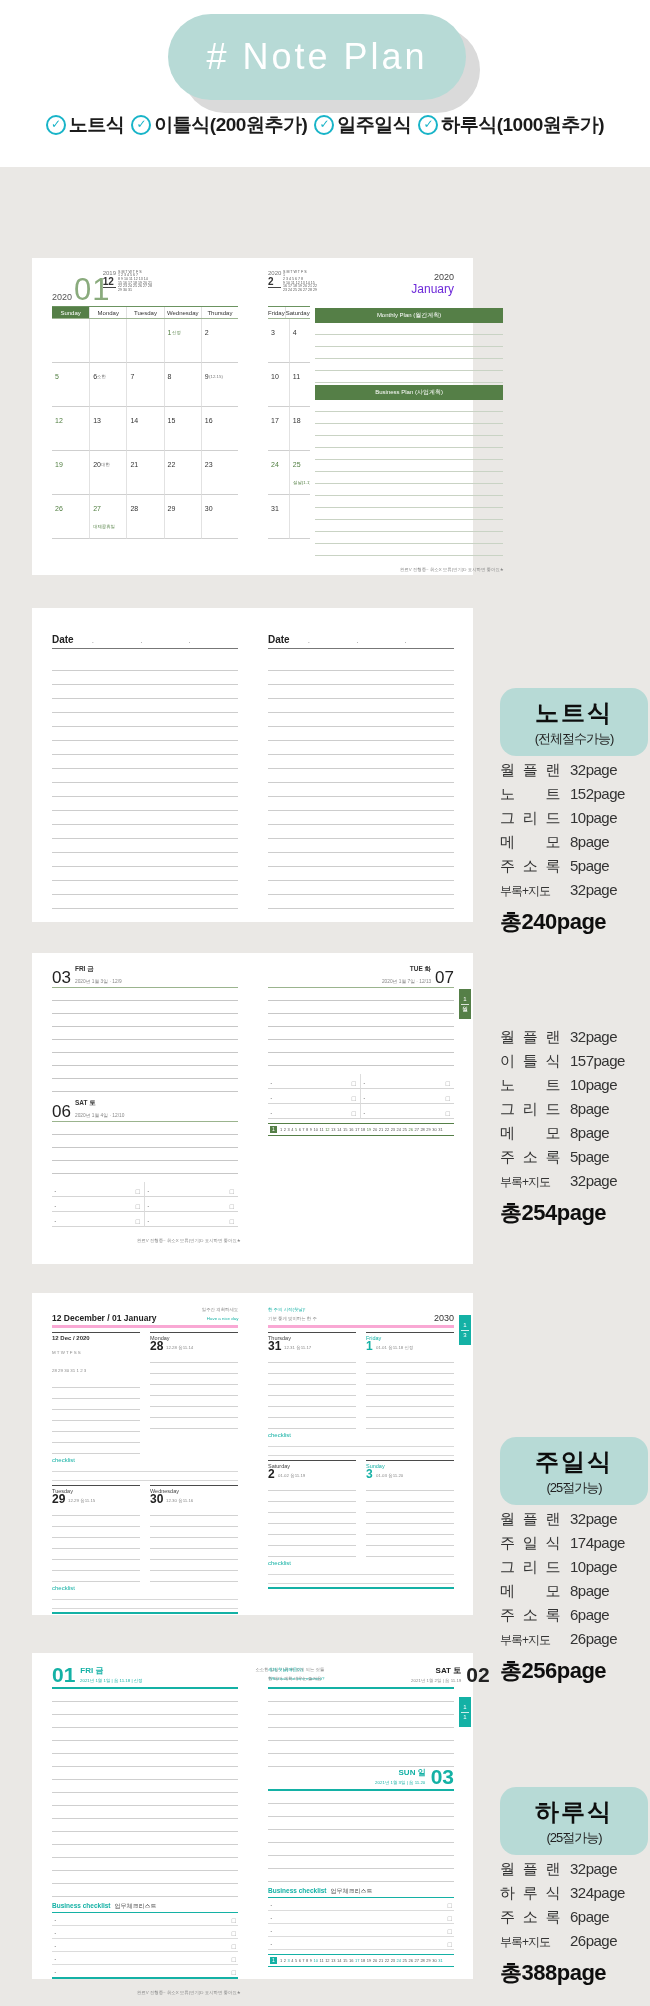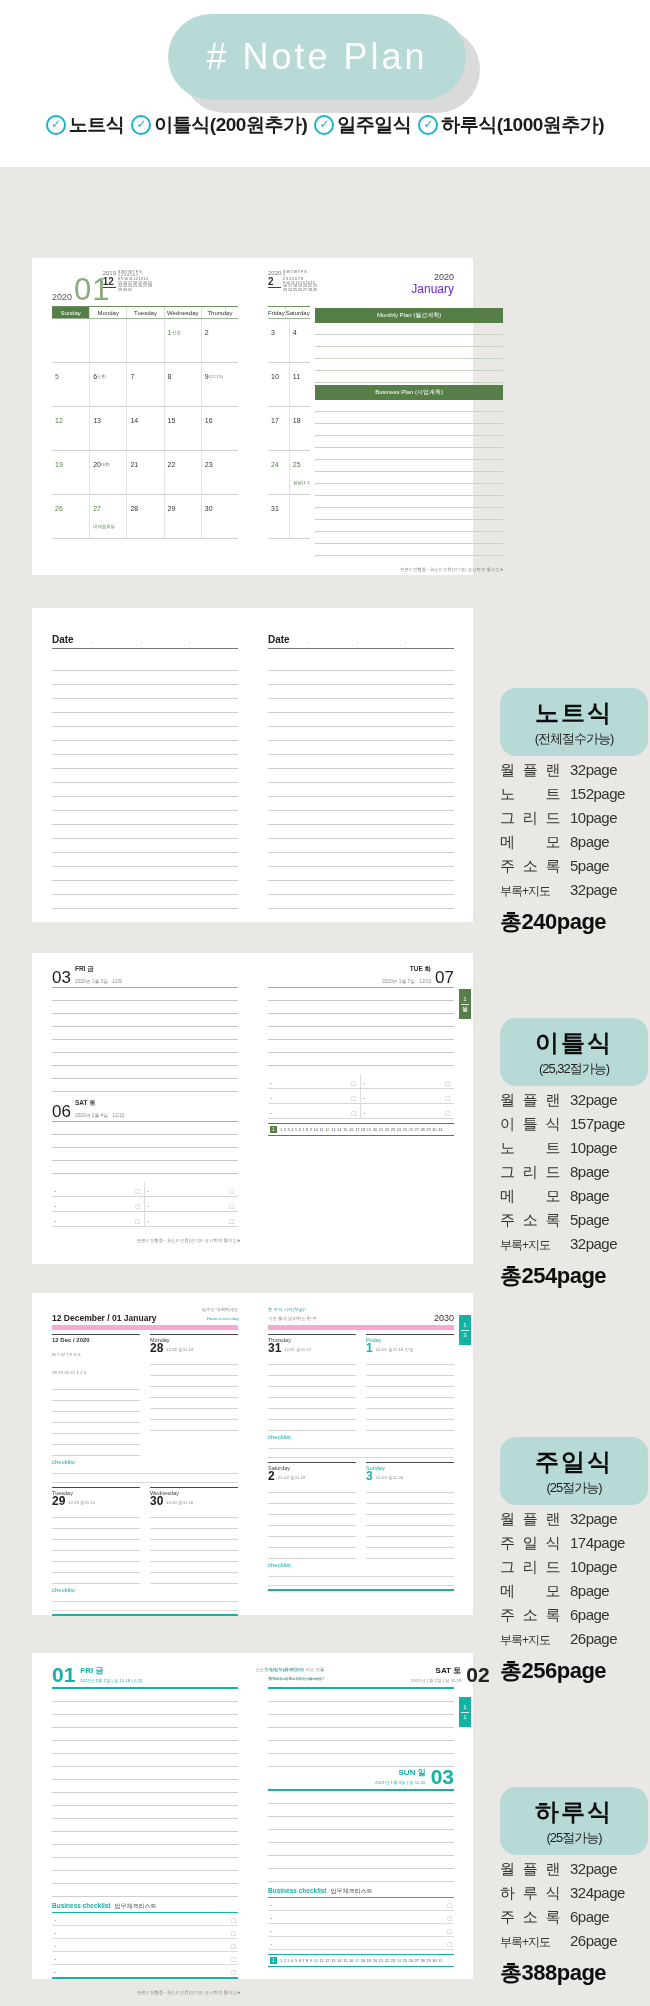--- a/index.html
+++ b/index.html
@@ -78,21 +78,21 @@
   .tab-g{background:#557f47;top:36px;} .tab-t{background:#14b1a5;}
   .strip{display:flex;align-items:center;gap:3px;border-top:1px solid #557f47;border-bottom:1px solid #557f47;
          padding:1.5px 2px;margin-top:4px;}
   .strip.teal{border-color:#14b1a5;}
   .strip-sq{width:7px;height:7px;background:#557f47;color:#fff;font-size:5px;line-height:7px;text-align:center;flex:none;}
   .strip.teal .strip-sq{background:#14b1a5;}
   .strip-wrap{flex:1;height:8px;overflow:hidden;}
   .strip-nums{font-size:8px;line-height:8px;transform:scale(.5);transform-origin:0 50%;white-space:nowrap;color:#555;} 
   .sgrn{color:#4f7d3f;} .stl{color:#14b1a5;}
   
-  .wk-title-row{display:flex;justify-content:space-between;align-items:flex-end;border-bottom:5px solid #f9a8d4;padding-bottom:2px;min-height:16px;}
+  .wk-title-row{display:flex;justify-content:space-between;align-items:flex-end;border-bottom:3px solid #f9a8d4;padding-bottom:2px;min-height:16px;}
   .wk-title{font-size:8.5px;font-weight:700;color:#222;}
   .wk-year{font-size:9px;color:#333;}
   .wk-notes{text-align:right;display:flex;flex-direction:column;align-items:flex-end;}
   .wk-notesL{text-align:left;display:flex;flex-direction:column;align-items:flex-start;}
   .tealtxt{color:#14b1a5;}
   .wk-grid{display:grid;grid-template-columns:1fr 1fr;column-gap:10px;margin-top:4px;}
   .wk-ch{border-top:1px solid #4a4a4a;padding-top:2px;min-height:17px;}
   .wk-name{font-size:5.5px;color:#444;}
   .wk-numrow{display:flex;align-items:flex-end;gap:3px;}
   .wk-num{font-size:12px;font-weight:700;color:#222;line-height:11px;}
@@ -648,24 +648,20 @@
           <span class="lbl">주 소 록</span>
           <span class="val">5page</span>
         </div>
         <div class="ir">
           <span class="lbl small">부록+지도</span>
           <span class="val">32page</span>
         </div>
         <div class="itotal">총240page</div>
       </div>
       <div class="info-col" style="top: 1018px;">
-        <div class="ib">
-          <div class="ib-name">이틀식</div>
-          <div class="ib-sub">(25,32절가능)</div>
-        </div>
         <div class="ir">
           <span class="lbl">월 플 랜</span>
           <span class="val">32page</span>
         </div>
         <div class="ir">
           <span class="lbl">이 틀 식</span>
           <span class="val">157page</span>
         </div>
         <div class="ir">
           <span class="lbl">노 트</span>

